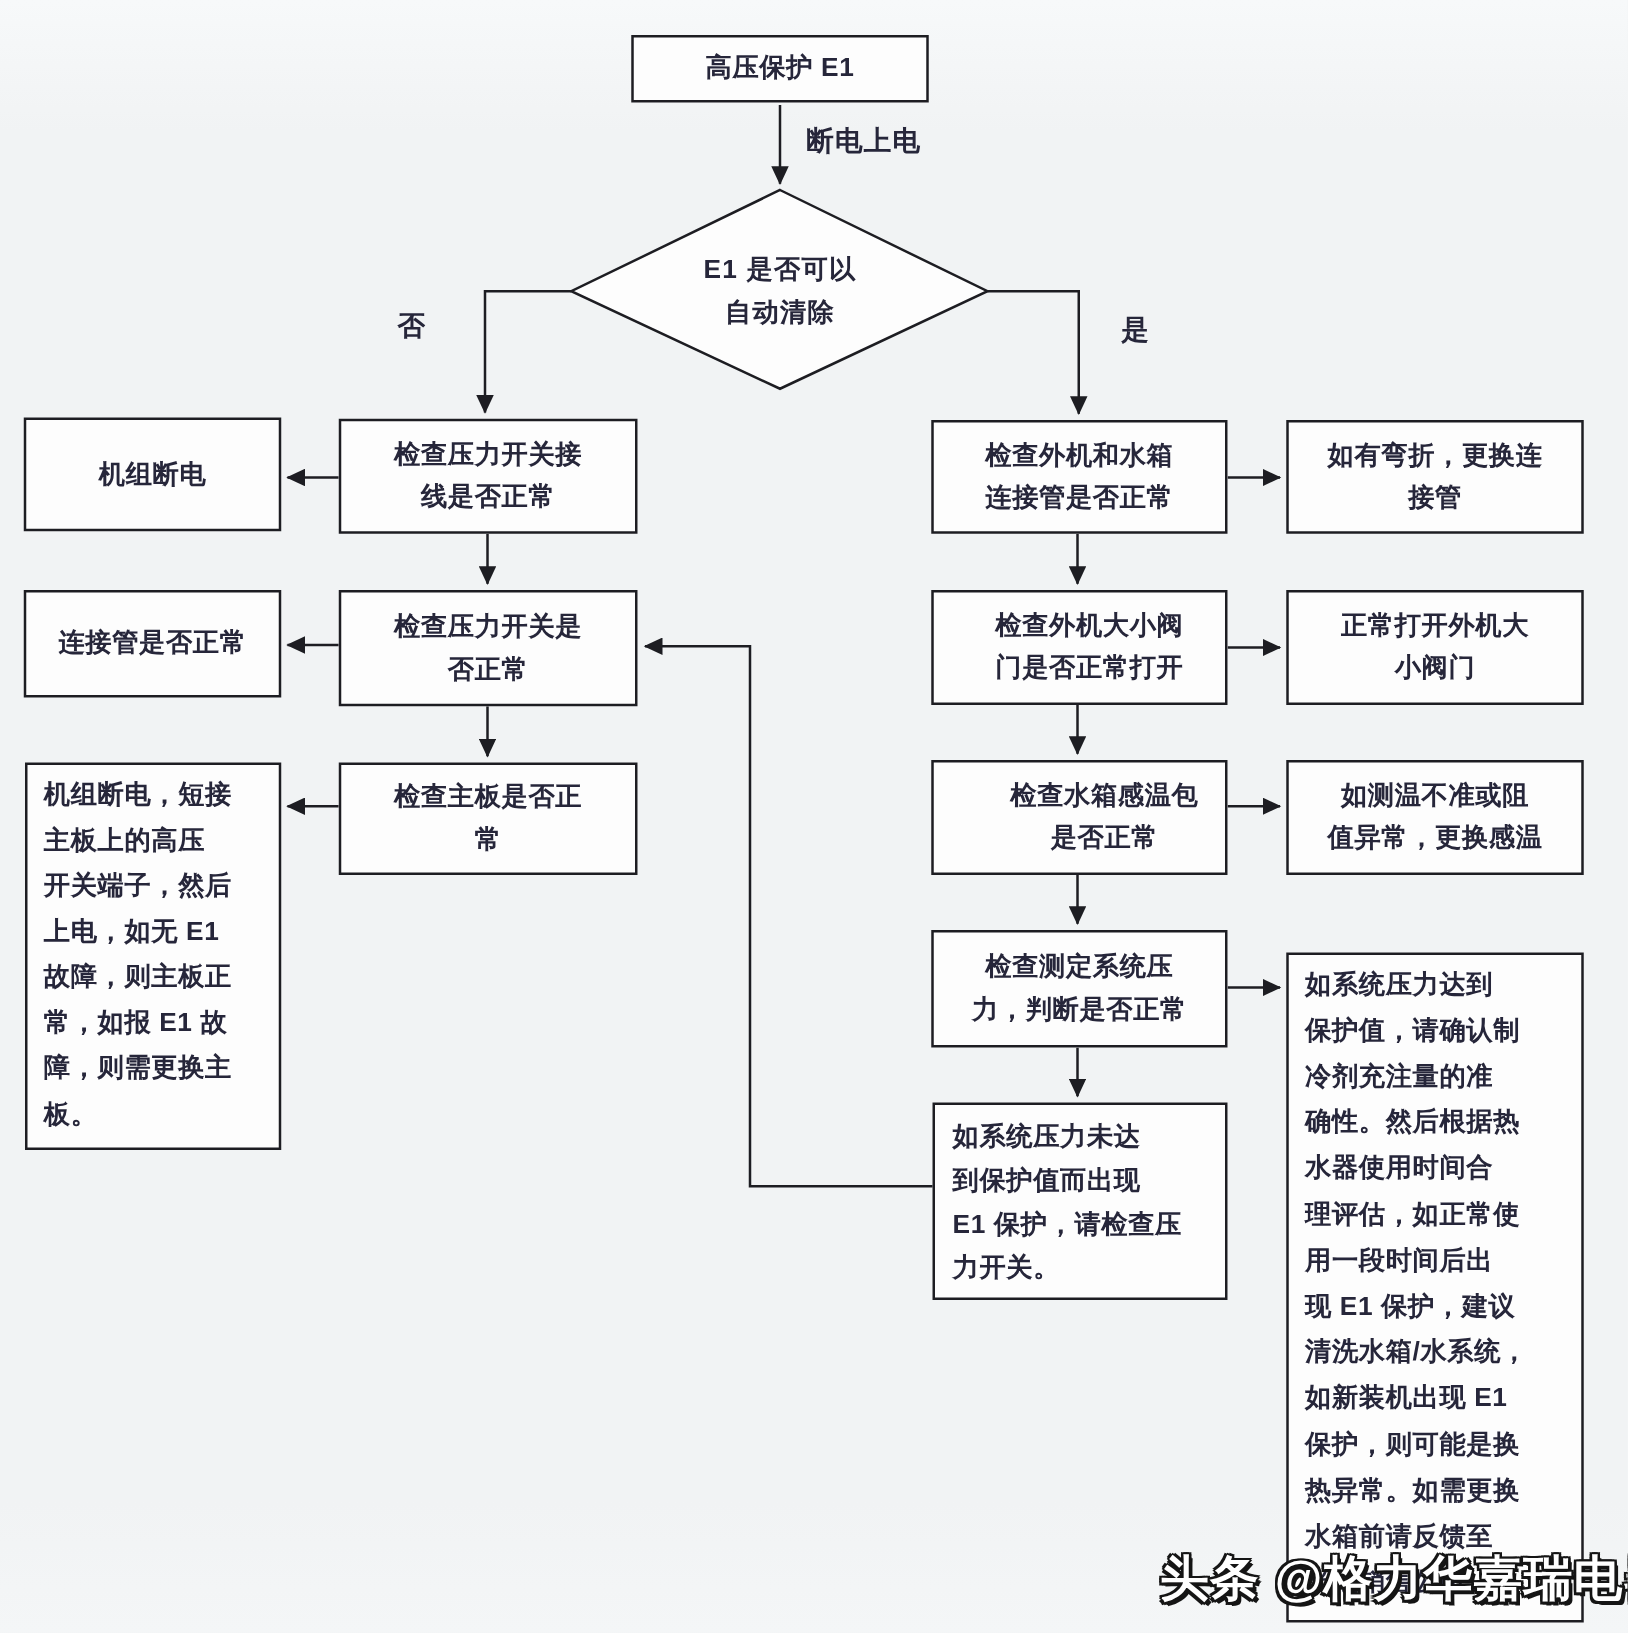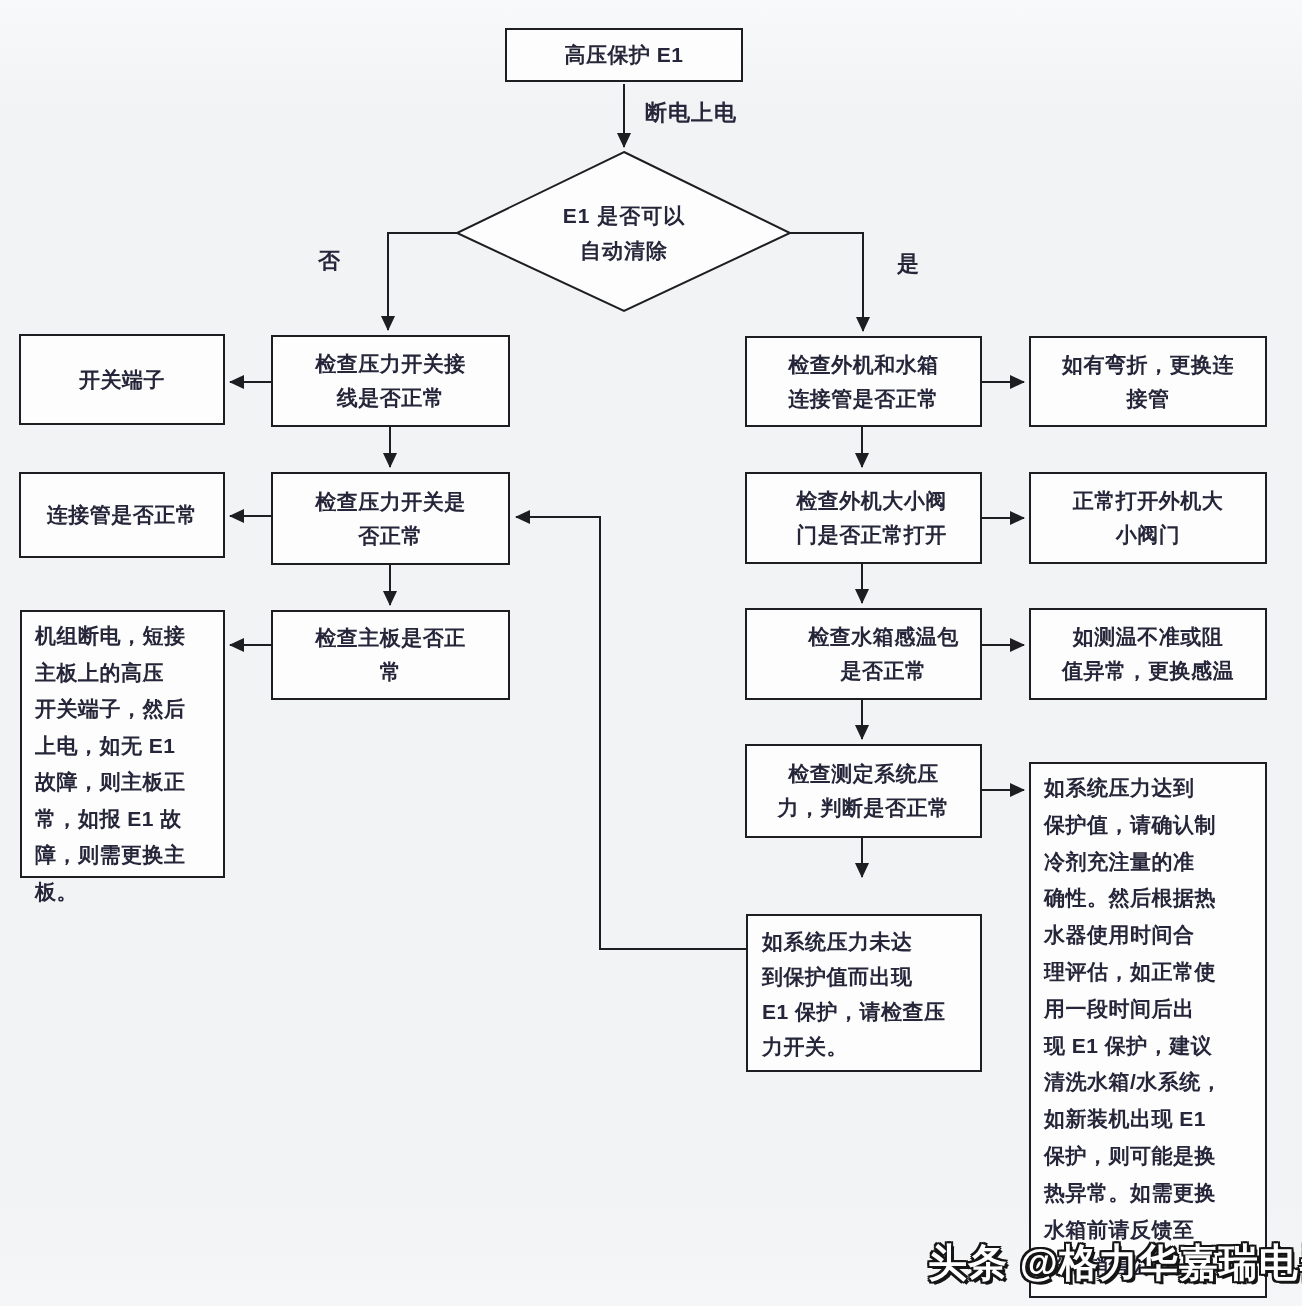--- a/index.html
+++ b/index.html
@@ -63,28 +63,28 @@
     letter-spacing: 1px;
   }
   
   #n-start   { left: 505px; top: 28px;  width: 238px; height: 54px; }
   #n-dec-txt { left: 457px; top: 188px; width: 334px; height: 90px; }
   #n-lc1 { left: 271px; top: 335px; width: 239px; height: 92px; }
   #n-lc2 { left: 271px; top: 472px; width: 239px; height: 93px; }
   #n-lc3 { left: 271px; top: 610px; width: 239px; height: 90px; }
   #n-la1 { left: 19px;  top: 334px; width: 206px; height: 91px; }
   #n-la2 { left: 19px;  top: 472px; width: 206px; height: 86px; }
-  #n-la3 { left: 20px;  top: 610px; width: 205px; height: 268px;
+  #n-la3 { left: 20px;  top: 610px; width: 205px; height: 310px;
            padding: 6px 8px 0 13px; line-height: 36.5px; }
   #n-rc1 { left: 745px; top: 336px; width: 237px; height: 91px; }
   #n-rc2 { left: 745px; top: 472px; width: 237px; height: 92px; padding-left: 16px; }
   #n-rc3 { left: 745px; top: 608px; width: 237px; height: 92px; padding-left: 40px; }
   #n-rc4 { left: 745px; top: 744px; width: 237px; height: 94px; }
   #n-rc5 { left: 746px; top: 882px; width: 236px; height: 158px;
-           padding: 8px 6px 0 14px; line-height: 35px; margin-top: 32px; }
+           padding: 8px 6px 0 14px; line-height: 35px; }
   #n-ra1 { left: 1029px; top: 336px; width: 238px; height: 91px; }
   #n-ra2 { left: 1029px; top: 472px; width: 238px; height: 92px; }
   #n-ra3 { left: 1029px; top: 608px; width: 238px; height: 92px; }
   #n-ra4 { left: 1029px; top: 746px; width: 238px; height: 536px;
            padding: 6px 8px 0 13px; line-height: 36.8px; margin-top: 16px; }
   #lbl-power { left: 645px; top: 98px;  }
   #lbl-no    { left: 318px; top: 246px; }
   #lbl-yes   { left: 897px; top: 249px; }
   #watermark {
     position: absolute;
@@ -152,21 +152,21 @@
   <div class="floating-label" id="lbl-no">否</div>
   <div class="floating-label" id="lbl-yes">是</div>
 
   <div class="node" id="n-lc1">检查压力开关接
 线是否正常</div>
   <div class="node" id="n-lc2">检查压力开关是
 否正常</div>
   <div class="node" id="n-lc3">检查主板是否正
 常</div>
 
-  <div class="node" id="n-la1">开关端子</div>
+  <div class="node" id="n-la1">机组断电</div>
   <div class="node" id="n-la2">连接管是否正常</div>
   <div class="node node--para" id="n-la3">机组断电，短接
 主板上的高压
 开关端子，然后
 上电，如无 E1
 故障，则主板正
 常，如报 E1 故
 障，则需更换主
 板。</div>
 

